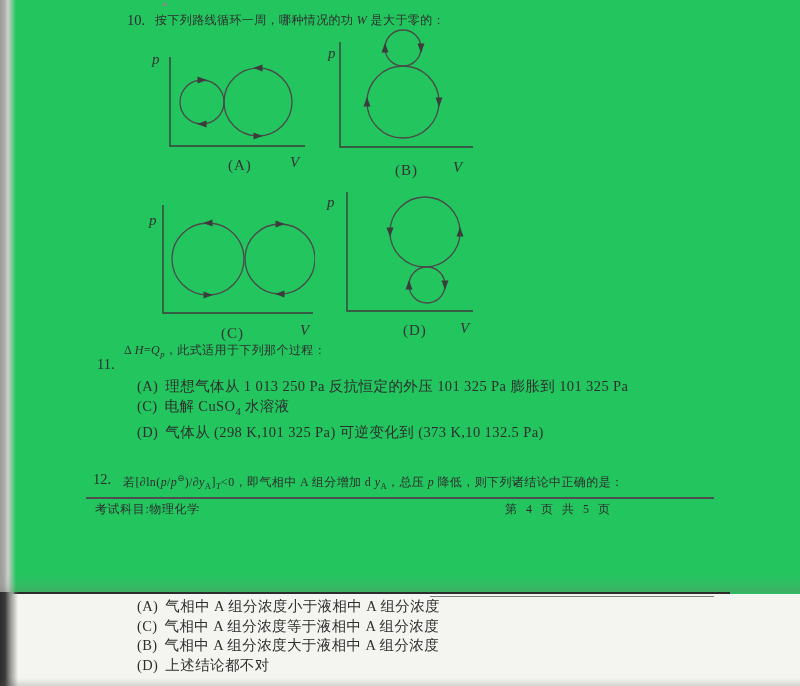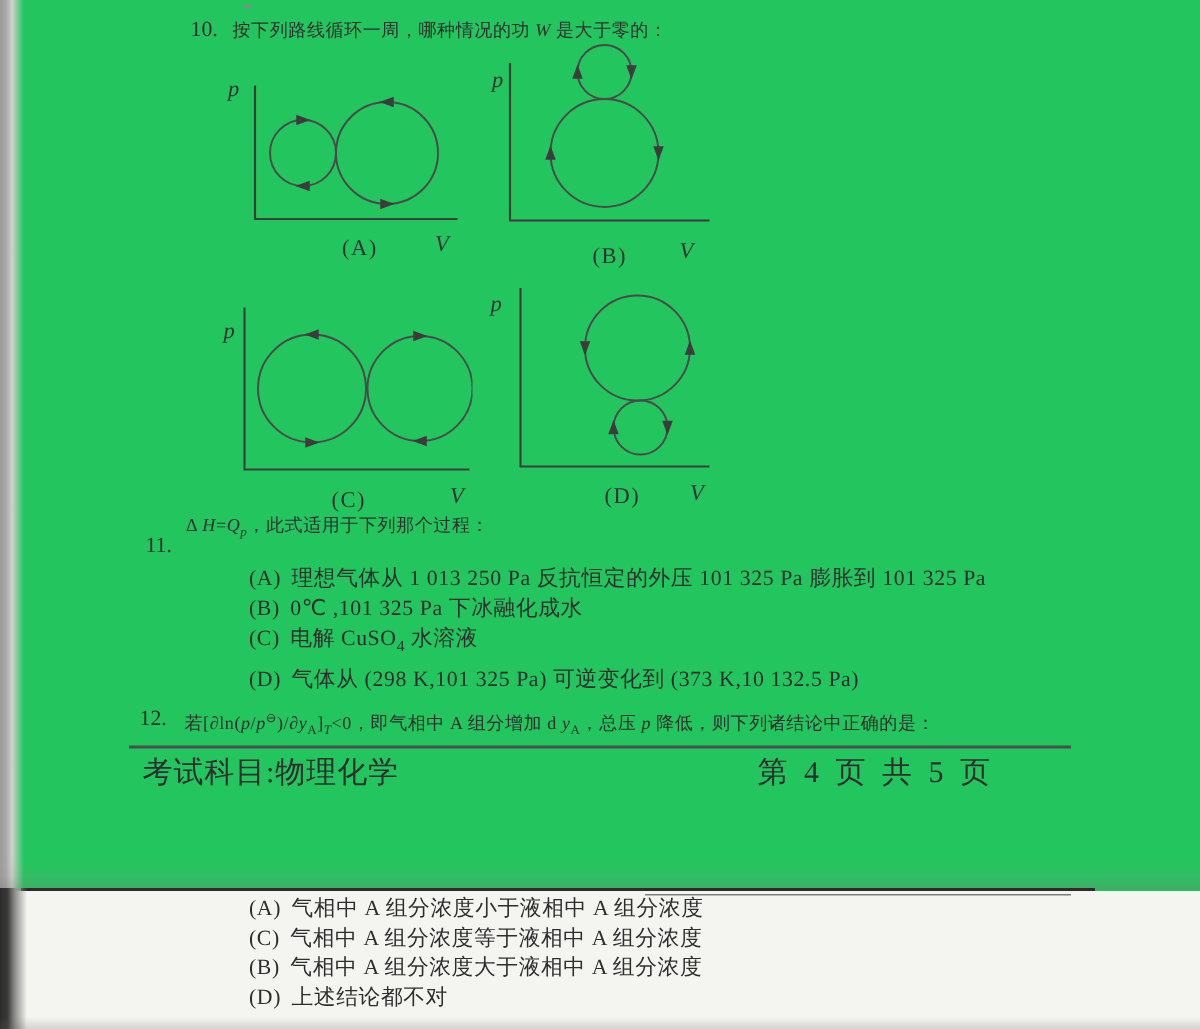--- a/index.html
+++ b/index.html
@@ -8,31 +8,31 @@
     background:#22c55e;
     font-family:"Liberation Serif","DejaVu Sans",serif;
     color:#2e2e2e;
   }
   .line{position:absolute;font-size:12px;letter-spacing:0.4px;white-space:nowrap;line-height:20px;}
   .qnum{position:absolute;font-size:14.5px;line-height:20px;}
   .seg-i{font-style:italic;}
   .seg-sub{vertical-align:sub;font-size:0.72em;}
   .seg-isub{font-style:italic;vertical-align:sub;font-size:0.72em;}
   .seg-sup{vertical-align:super;font-size:0.70em;}
-  .opts{position:absolute;margin-left:29px;}
+  .opts{position:absolute;}
   .opt-row{white-space:nowrap;font-size:14.5px;letter-spacing:0.4px;}
   .opt-label{margin-right:7px;}
   .pv{position:absolute;}
   .pv .axis{fill:none;stroke:#3d3d3d;stroke-width:1.4;}
   .pv .loop{fill:none;stroke:#4a4a4a;stroke-width:1.3;}
   .pv .arr{fill:#3c3c3c;}
   .pv .varlab{font:italic 15px "Liberation Serif",serif;fill:#333;}
   .pv .caplab{font:15px "Liberation Serif",serif;fill:#333;letter-spacing:1px;}
   .footer-rule{position:absolute;top:497px;left:86px;width:628px;height:2px;background:#4e4e4e;}
-  .footer-text{position:absolute;top:501px;font-size:20px;letter-spacing:0.6px;}
+  .footer-text{position:absolute;top:501px;font-size:12px;letter-spacing:0.6px;}
   .gap-band{position:absolute;left:0;top:572px;width:800px;height:21px;
     background:linear-gradient(to bottom,rgba(150,150,145,0) 0%,rgba(148,148,142,0.12) 55%,rgba(120,120,114,0.32) 100%);}
   .page2-bg{position:absolute;left:0;top:594px;width:800px;height:92px;background:#f4f4f1;}
   .page2-topline{position:absolute;top:592px;left:14px;width:716px;height:2px;background:#2c2c2c;}
   .page2-topline2{position:absolute;top:596px;left:430px;width:284px;height:1px;background:#7d7d7a;}
   .edge-top{position:absolute;left:0;top:0;width:16px;height:594px;
     background:linear-gradient(to right,#9b9b9b 0px,#a8a8a6 4px,#d0d0ce 8px,rgba(247,247,245,0) 16px);}
   .edge-bottom{position:absolute;left:0;top:592px;width:18px;height:94px;
     background:linear-gradient(to right,#2c2c2c 0px,#3a3a3a 5px,#8f8f8d 10px,rgba(244,244,241,0) 18px);}
   .bottom-shade{position:absolute;left:0;bottom:0;width:800px;height:8px;
@@ -98,21 +98,20 @@
         <circle cx="102" cy="97" r="18" class="loop"></circle>
         <polygon points="80.5,101.5 84,92 87.5,101.5" class="arr"></polygon>
         <polygon points="116.5,92.5 120,102 123.5,92.5" class="arr"></polygon>
       </svg>
     </div>
 
   <span class="qnum" style="left:97px;top:354px">11.</span>
   <span class="line" style="left:124px;top:340px"><span>Δ </span><span class="seg-i">H</span><span>=</span><span class="seg-i">Q</span><span class="seg-isub">p</span><span>，此式适用于下列那个过程：</span></span>
   <div class="opts" style="left:137px;top:376px;line-height:20.2px">
       <div class="opt-row"><span class="opt-label">(A)</span><span class="opt-text"><span>理想气体从 1 013 250 Pa 反抗恒定的外压 101 325 Pa 膨胀到 101 325 Pa</span></span></div>
-      <div class="opt-row"><span class="opt-label">(B)</span><span class="opt-text"><span>0℃ ,101 325 Pa 下冰融化成水</span></span></div>
       <div class="opt-row"><span class="opt-label">(C)</span><span class="opt-text"><span>电解 CuSO</span><span class="seg-sub">4</span><span> 水溶液</span></span></div>
       <div class="opt-row"><span class="opt-label">(D)</span><span class="opt-text"><span>气体从 (298 K,101 325 Pa) 可逆变化到 (373 K,10 132.5 Pa)</span></span></div>
     </div>
 
   <span class="qnum" style="left:93px;top:469px">12.</span>
   <span class="line" style="left:123px;top:469px"><span>若[∂ln(</span><span class="seg-i">p</span><span>/</span><span class="seg-i">p</span><span class="seg-sup">⊖</span><span>)/∂</span><span class="seg-i">y</span><span class="seg-sub">A</span><span>]</span><span class="seg-isub">T</span><span>&lt;0，即气相中 A 组分增加 d </span><span class="seg-i">y</span><span class="seg-sub">A</span><span>，总压 </span><span class="seg-i">p</span><span> 降低，则下列诸结论中正确的是：</span></span>
 
   <div class="footer-rule"></div>
   <span class="footer-text" style="left:95px">考试科目:物理化学</span>
   <span class="footer-text" style="left:505px;letter-spacing:3px">第 4 页 共 5 页</span>

